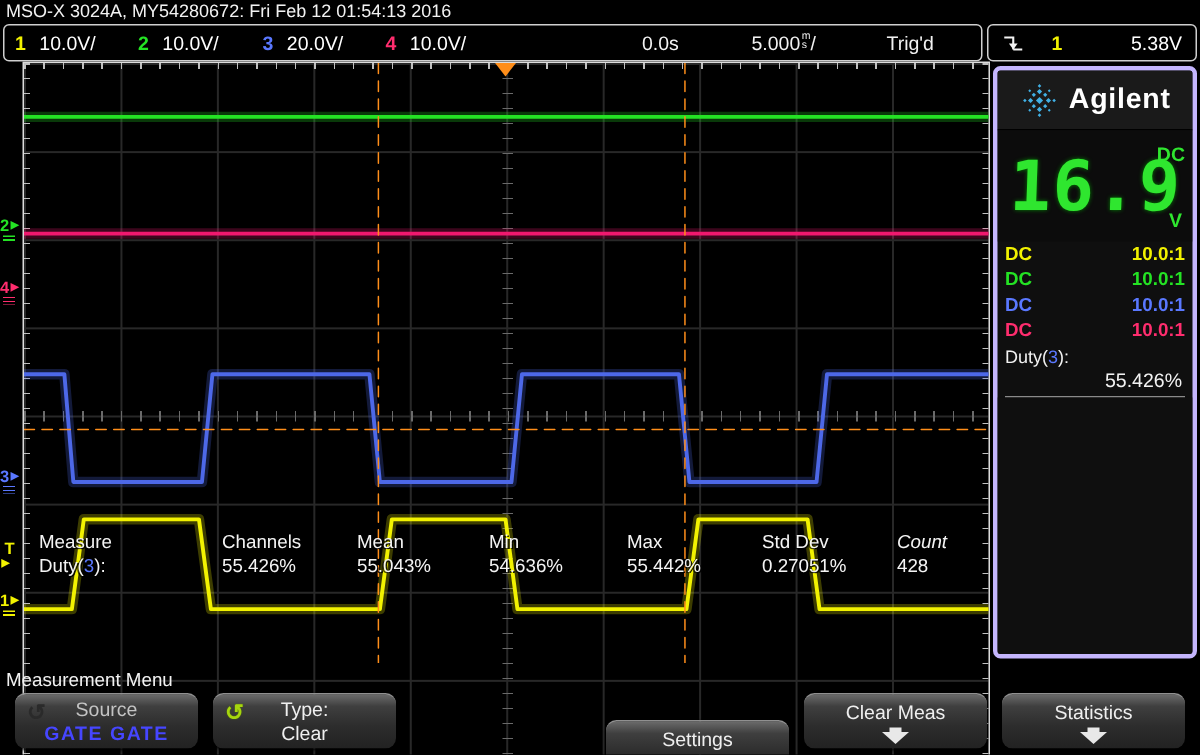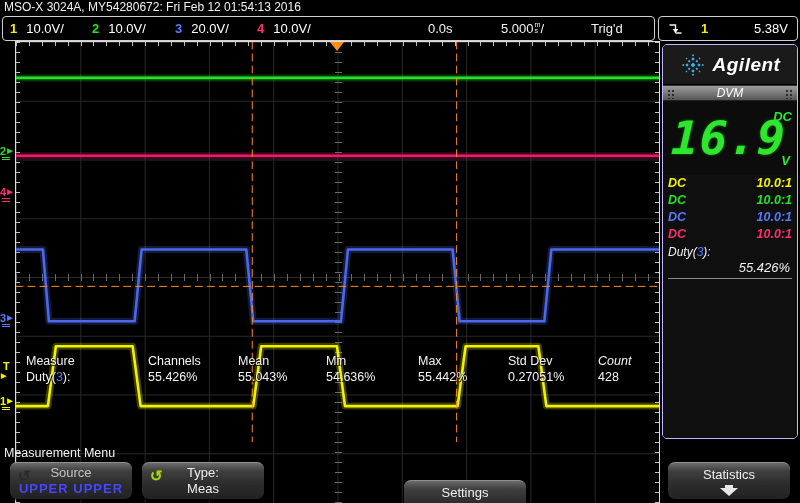--- a/index.html
+++ b/index.html
@@ -59,22 +59,22 @@
 
   
   .lmark { position:absolute; left:0; width:15px; font-size:11px; font-weight:bold;
     line-height:10px; }
   .lmark .row { display:flex; align-items:center; }
   .lmark .arr { font-size:7px; margin-left:1px; }
   .gnd { width:8px; height:5px; margin:1px 0 0 2px;
     background-image:repeating-linear-gradient(to bottom, currentColor 0 1px, transparent 1px 2.5px); }
 
   
-  #panel { left:662px; top:44px; width:136px; height:395px; border:1px solid #c4b5fd;
-    border-radius:5px; background:#0f0f0f; overflow:hidden; display:flex; flex-direction:column;font-style:italic; }
+  #panel { left:662px; top:44px; width:136px; height:395px; border:3px solid #c4b5fd;
+    border-radius:5px; background:#0f0f0f; overflow:hidden; display:flex; flex-direction:column; }
   #brand-row { height:40px; background:#1a1a1a; display:flex; align-items:center;
     justify-content:center; gap:7px; border-bottom:1px solid #000; }
   #brand-name { font-size:19px; font-weight:bold; color:#fff; letter-spacing:0.5px; }
   .phead { height:16px; background:linear-gradient(#9d9d9d,#565656); border-top:1px solid #333;
     border-bottom:1px solid #222; color:#fff; font-size:12px; line-height:15px;
     text-align:center; position:relative; }
   .grip { position:absolute; top:3px; width:8px; height:10px;
     background-image:radial-gradient(circle, #2c2c2c 1px, transparent 1.3px);
     background-size:4px 4px; }
   .grip.gl { left:4px; } .grip.gr { right:4px; }
@@ -248,25 +248,20 @@
           <path d="M8.5 7.2 L9.8 8.5 L8.5 9.8 L7.2 8.5 Z"></path>
           <path d="M18 5.1 L18.9 6 L18 6.9 L17.1 6 Z"></path>
           <path d="M18 17.1 L18.9 18 L18 18.9 L17.1 18 Z"></path>
           <path d="M6 17.1 L6.9 18 L6 18.9 L5.1 18 Z"></path>
           <path d="M6 5.1 L6.9 6 L6 6.9 L5.1 6 Z"></path>
         </g>
       </svg>
       <span id="brand-name">Agilent</span>
     </div>
 
-    <div class="phead">
-      <div class="grip gl"></div>
-      <span>DVM</span>
-      <div class="grip gr"></div>
-    </div>
     <div id="dvm-display">
       <span id="dvm-value">16.9</span>
       <span id="dvm-mode">DC</span>
       <span id="dvm-unit">V</span>
     </div>
 
     <div class="ch-row c1">
       <span>DC</span>
       <span>10.0:1</span>
     </div>
@@ -289,31 +284,36 @@
       <div id="meas-sep"></div>
     </div>
     <div id="panel-fill"></div>
   </div>
 
   <div id="menu-label" class="abs">Measurement Menu</div>
 
   <div class="softkey" style="left:10px;">
     <span class="sk-icon icon-dim">↺</span>
     <span class="sk-dim">Source</span>
-    <span class="sk-blue">UPPER UPPER</span>
+    <span class="sk-blue">GATE GATE</span>
   </div>
   <div class="softkey" style="left:142px;">
     <span class="sk-icon icon-green">↺</span>
     <span>Type:</span>
-    <span>Meas</span>
+    <span>Clear</span>
   </div>
   <div class="softkey" style="left:404px;margin-top:18px;">
     <span>Settings</span>
     <div class="dn-stem"></div>
     <div class="dn-arrow" style="margin-top:0;"></div>
   </div>
+  <div class="softkey" style="left:536px;">
+    <span>Clear Meas</span>
+    <div class="dn-stem"></div>
+    <div class="dn-arrow" style="margin-top:0;"></div>
+  </div>
   <div class="softkey" style="left:668px;">
     <span>Statistics</span>
     <div class="dn-stem"></div>
     <div class="dn-arrow" style="margin-top:0;"></div>
   </div>
 
 </div>
 
 </body></html>

